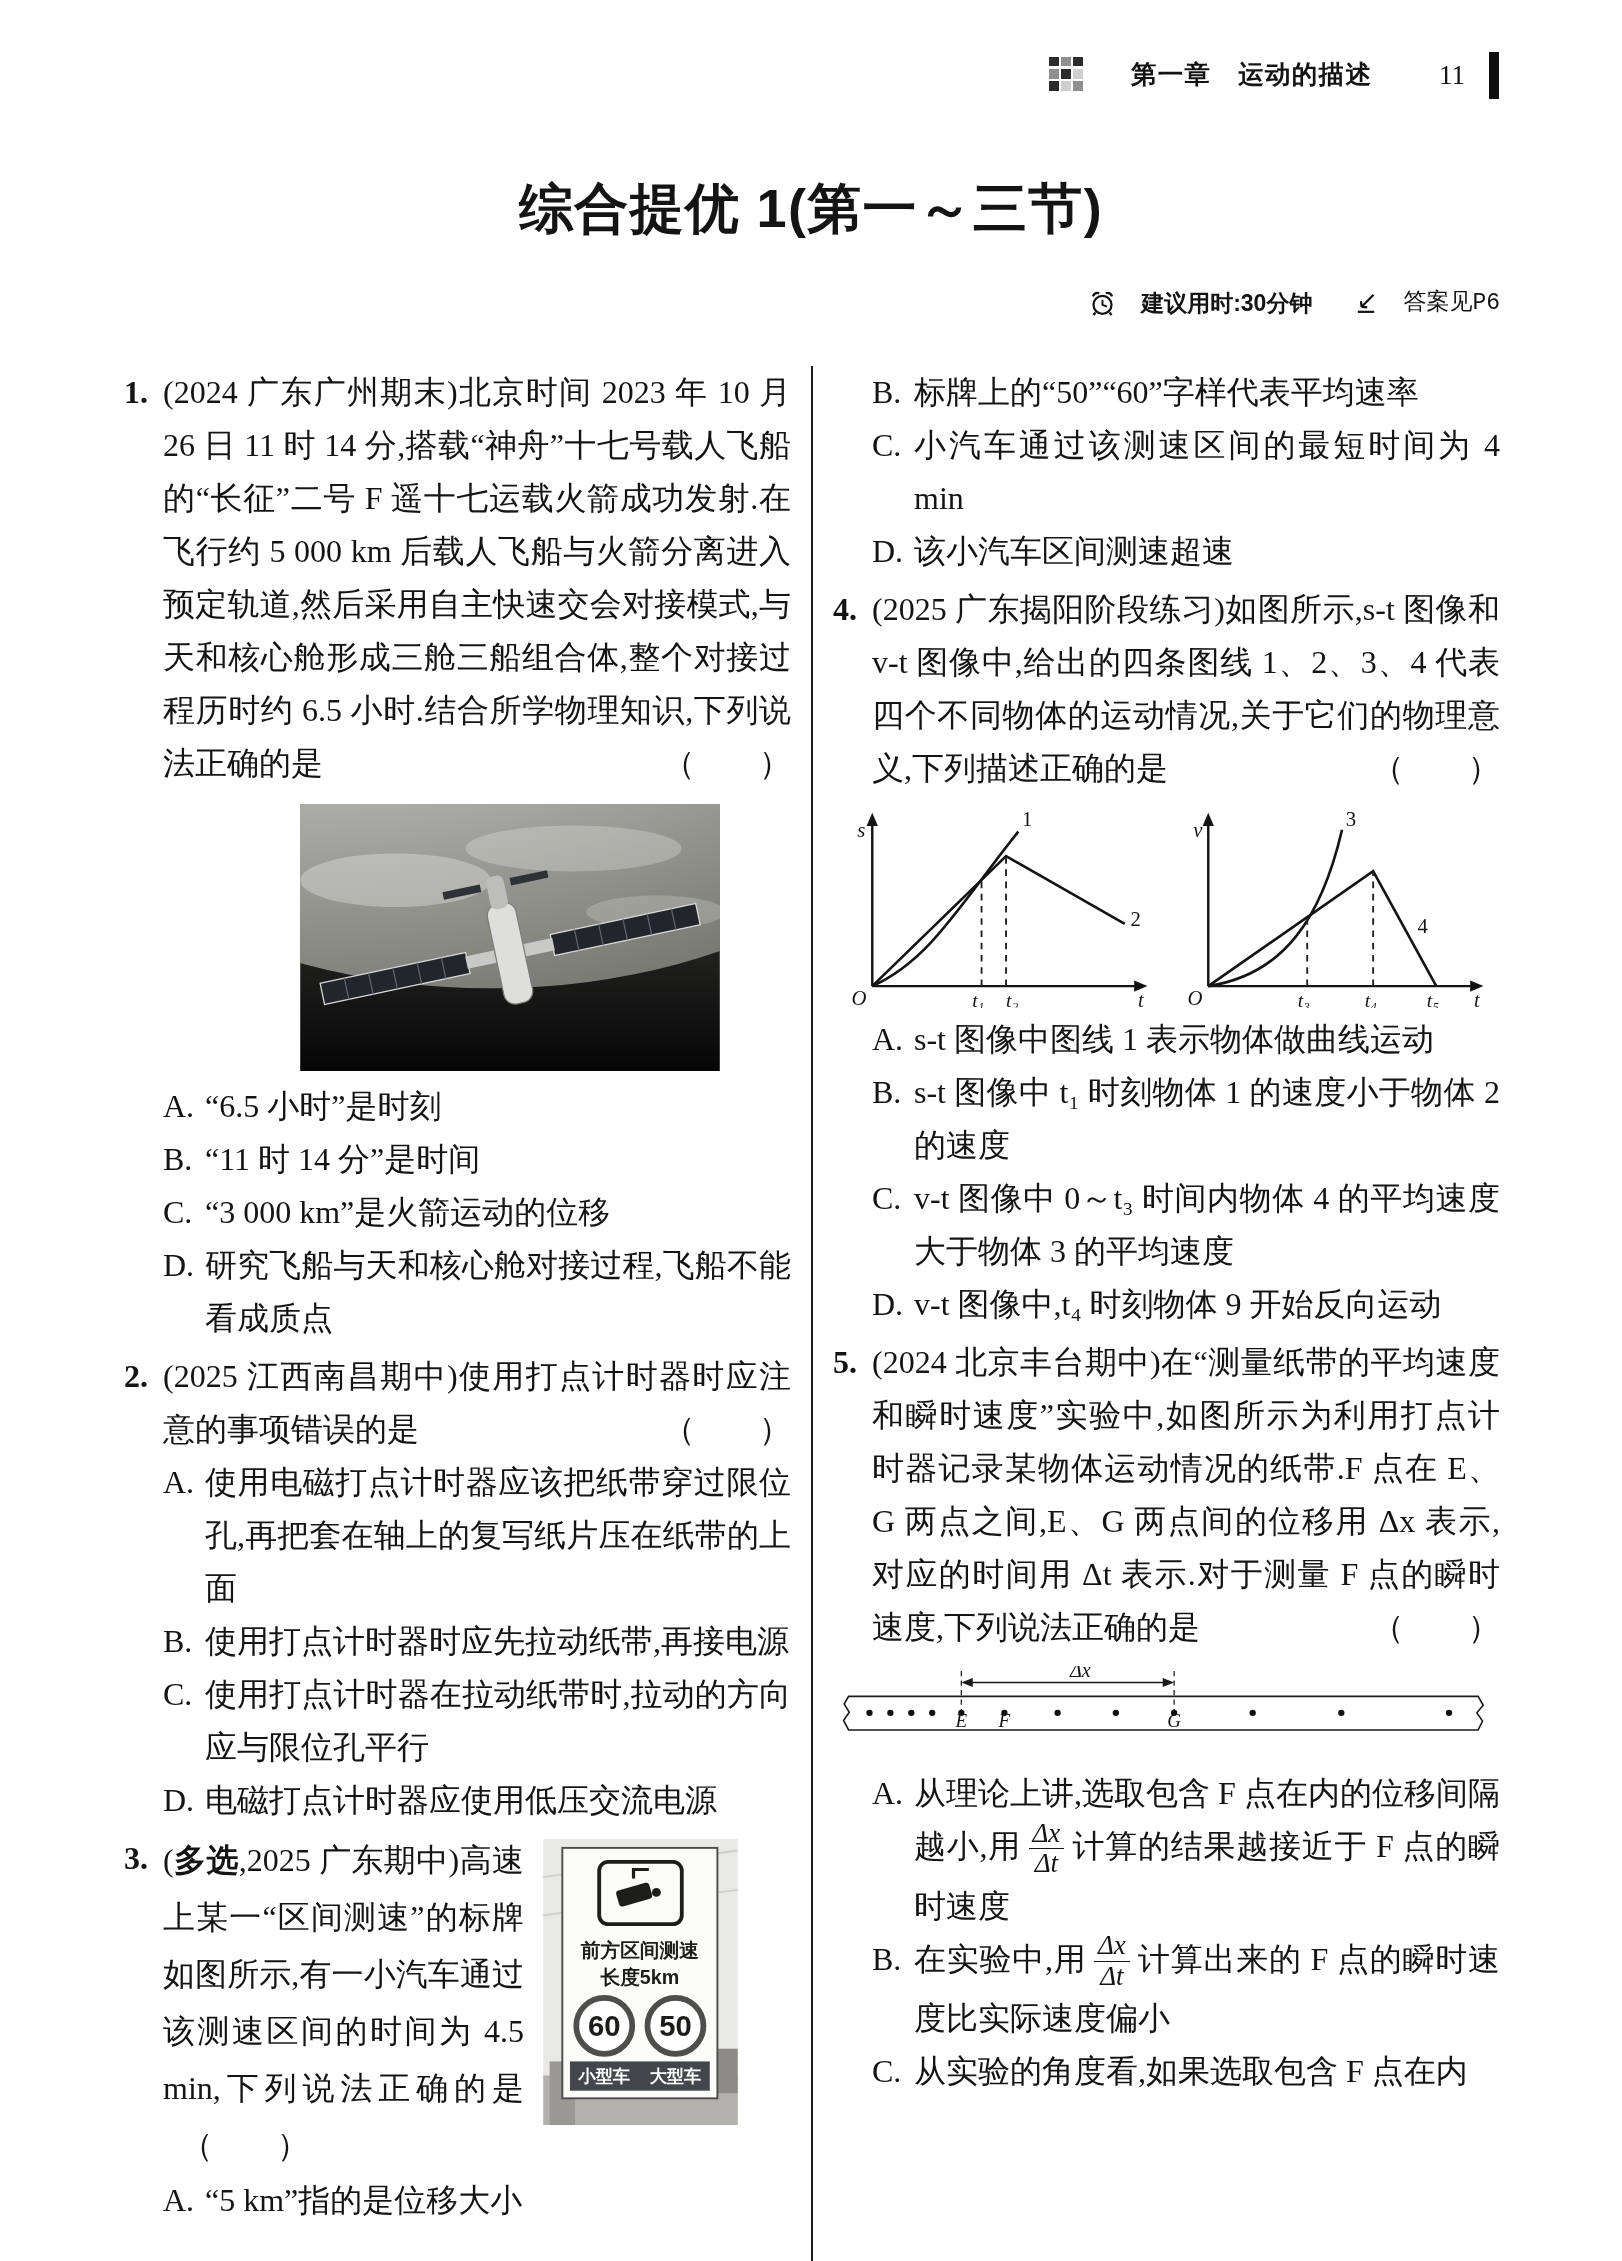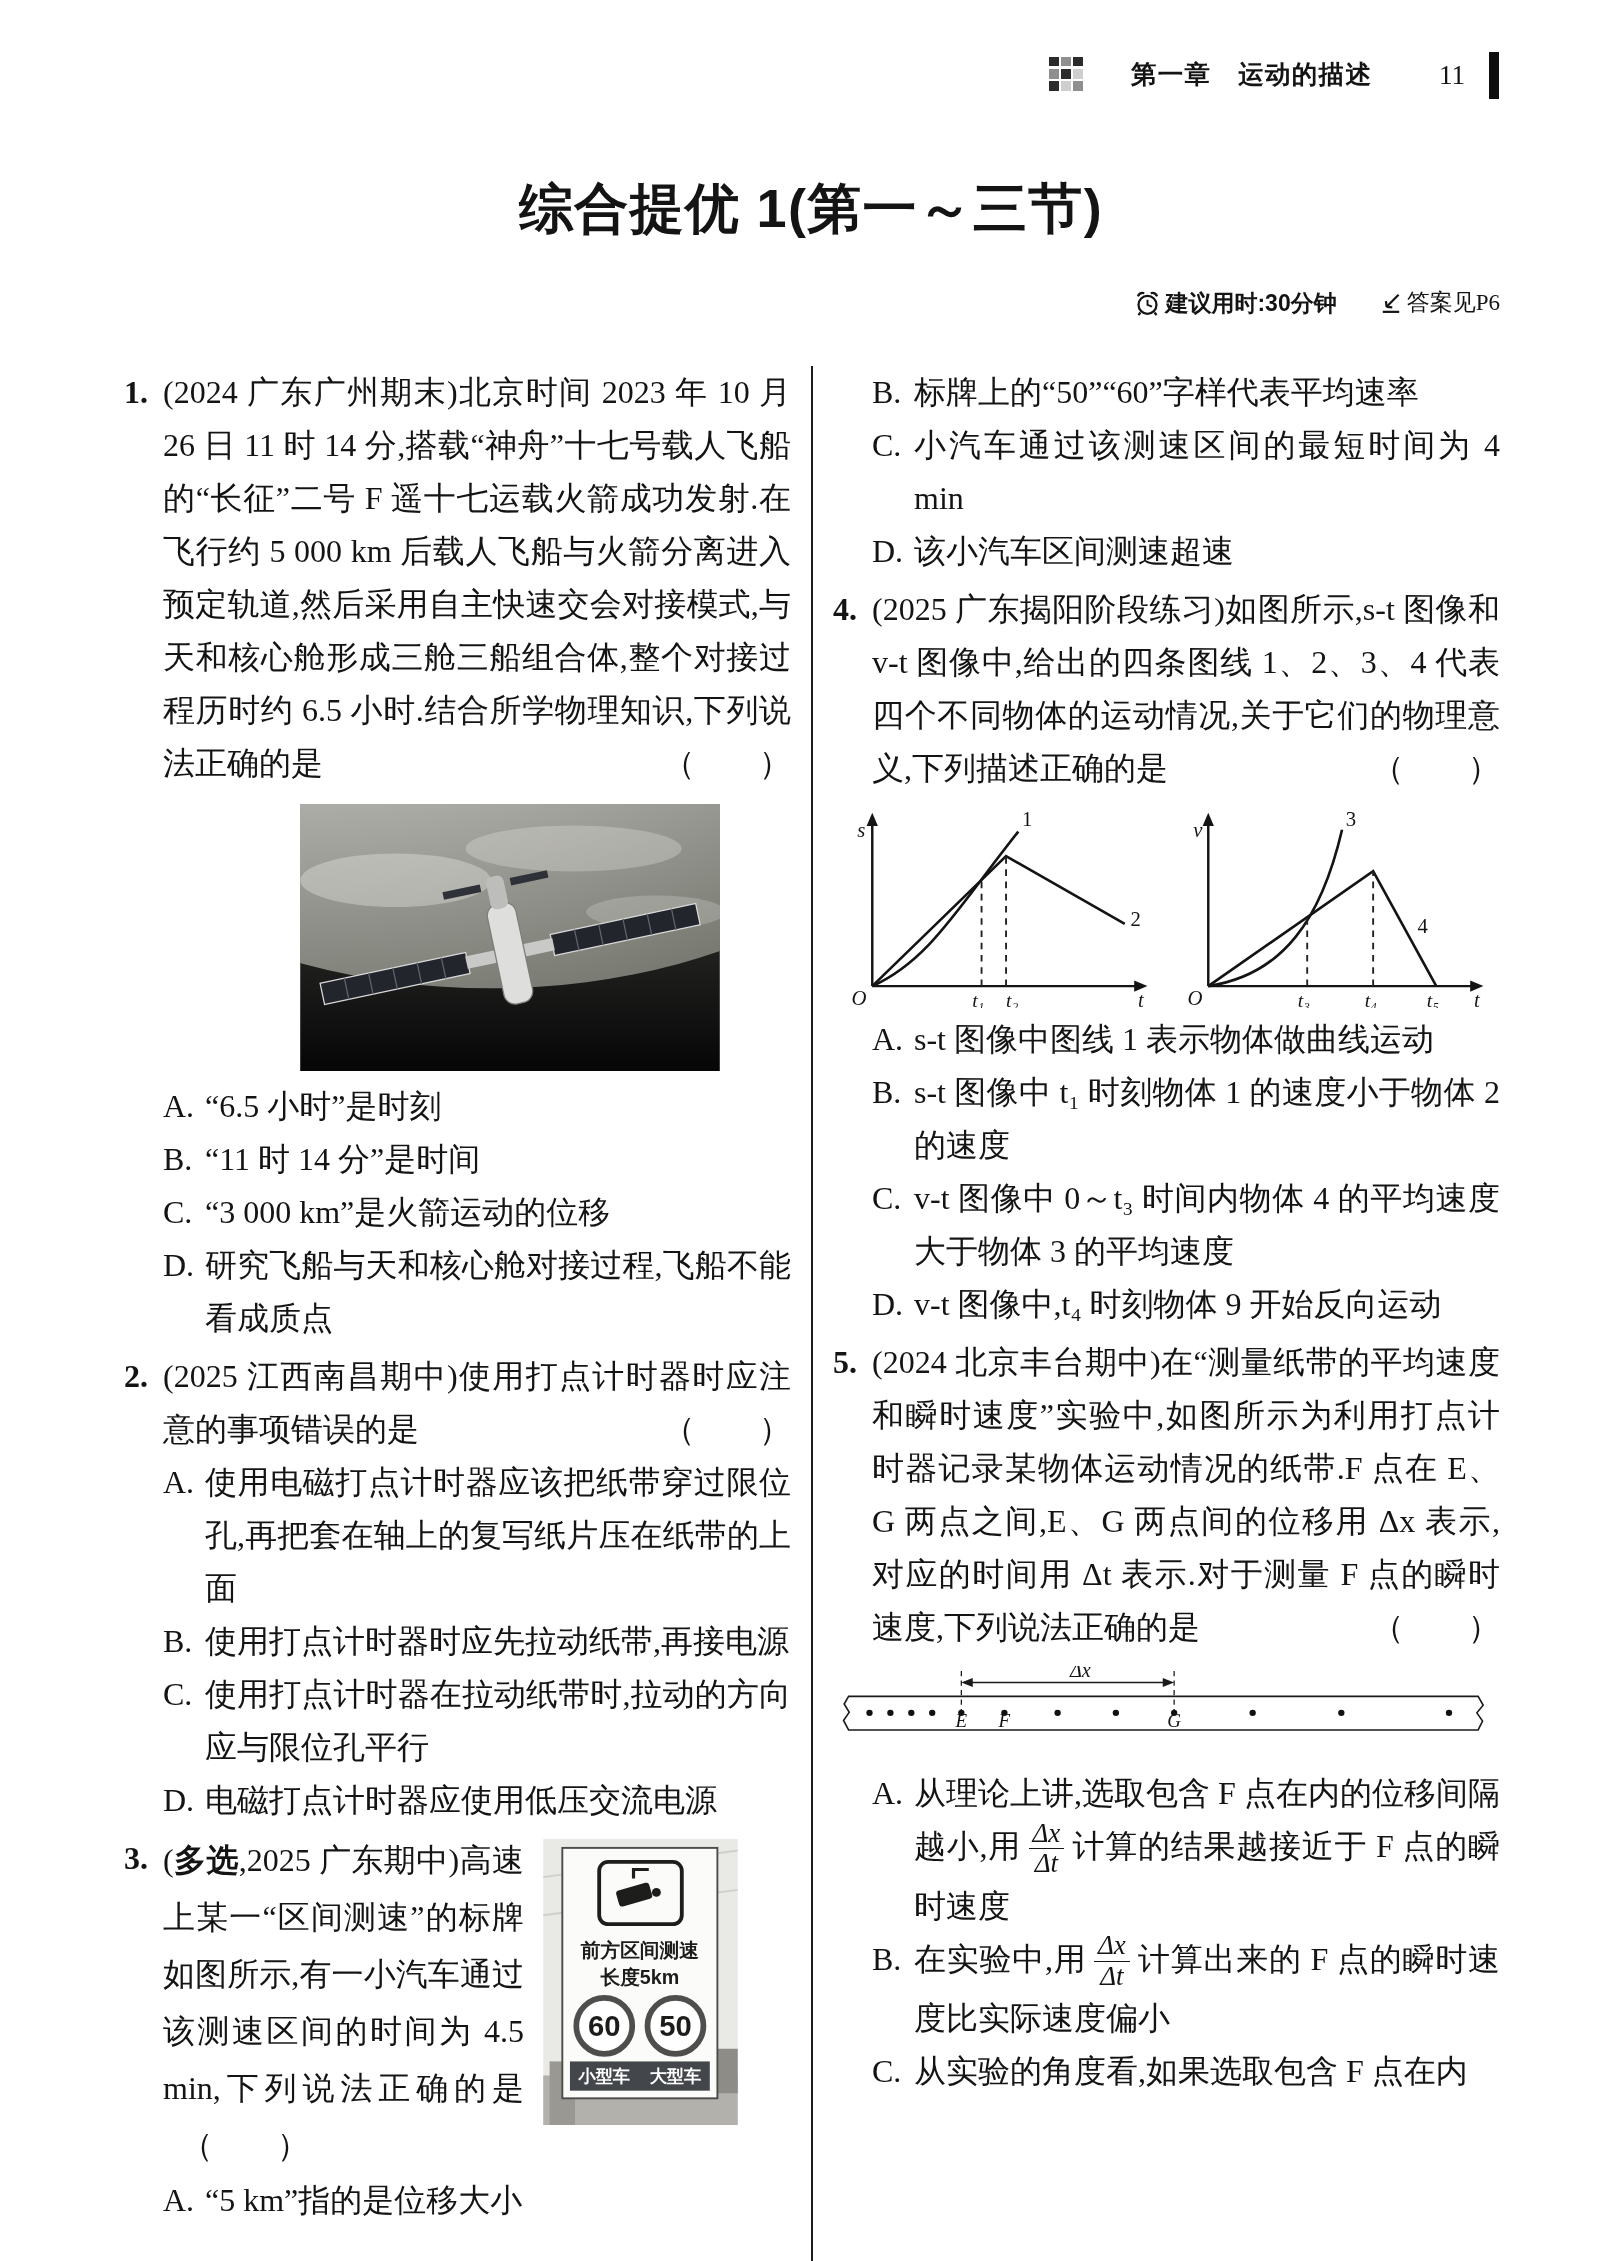--- a/index.html
+++ b/index.html
@@ -20,23 +20,23 @@
   .chapter { position:absolute; left:1131px; top:5.1px; font-family:"Liberation Sans","DejaVu Sans",sans-serif;
     font-weight:bold; font-size:25.5px; line-height:33px; letter-spacing:1.3px; }
   .pageno { position:absolute; left:1439px; top:6.4px; font-size:27px; line-height:32px;text-align:center; }
   .hbar { position:absolute; left:1489px; top:-1.3px; width:10.2px; height:47px; background:#0e0e0e; }
   
   .sheet-title { position:absolute; top:183px; left:0; width:1622px; text-align:center;
     font-family:"Liberation Sans","DejaVu Sans",sans-serif; font-weight:bold;
     font-size:54px; line-height:51px; letter-spacing:1.3px; }
   .meta { position:absolute; top:288px; right:122px; display:flex; align-items:center; gap:42px;
     font-size:23px; line-height:30.5px; }
-  .meta-item { display:flex; align-items:center; gap:4px; }
+  .meta-item { display:flex; align-items:center; gap:25px; }
   .meta-strong { font-weight:bold; font-family:"Liberation Sans","DejaVu Sans",sans-serif; }
-  .meta-plain { font-family:Liberation Serif, serif; }
+  .meta-plain { font-family:Liberation Mono, monospace; }
   
   .columns { position:absolute; top:366px; left:124px; width:1374px; height:1895px; }
   .divider { position:absolute; left:687px; top:0; width:1.9px; height:1895px; background:#1c1c1c; }
   .col { position:absolute; top:0; width:667px; }
   .col-left { left:0; } .col-right { left:709px; }
   
   .q { display:flex; margin-bottom:5.1px; }
   .q-num { width:39px; flex:none; font-weight:bold; }
   .q-body { flex:1; min-width:0; }
   .stem { position:relative; text-align:justify; }

